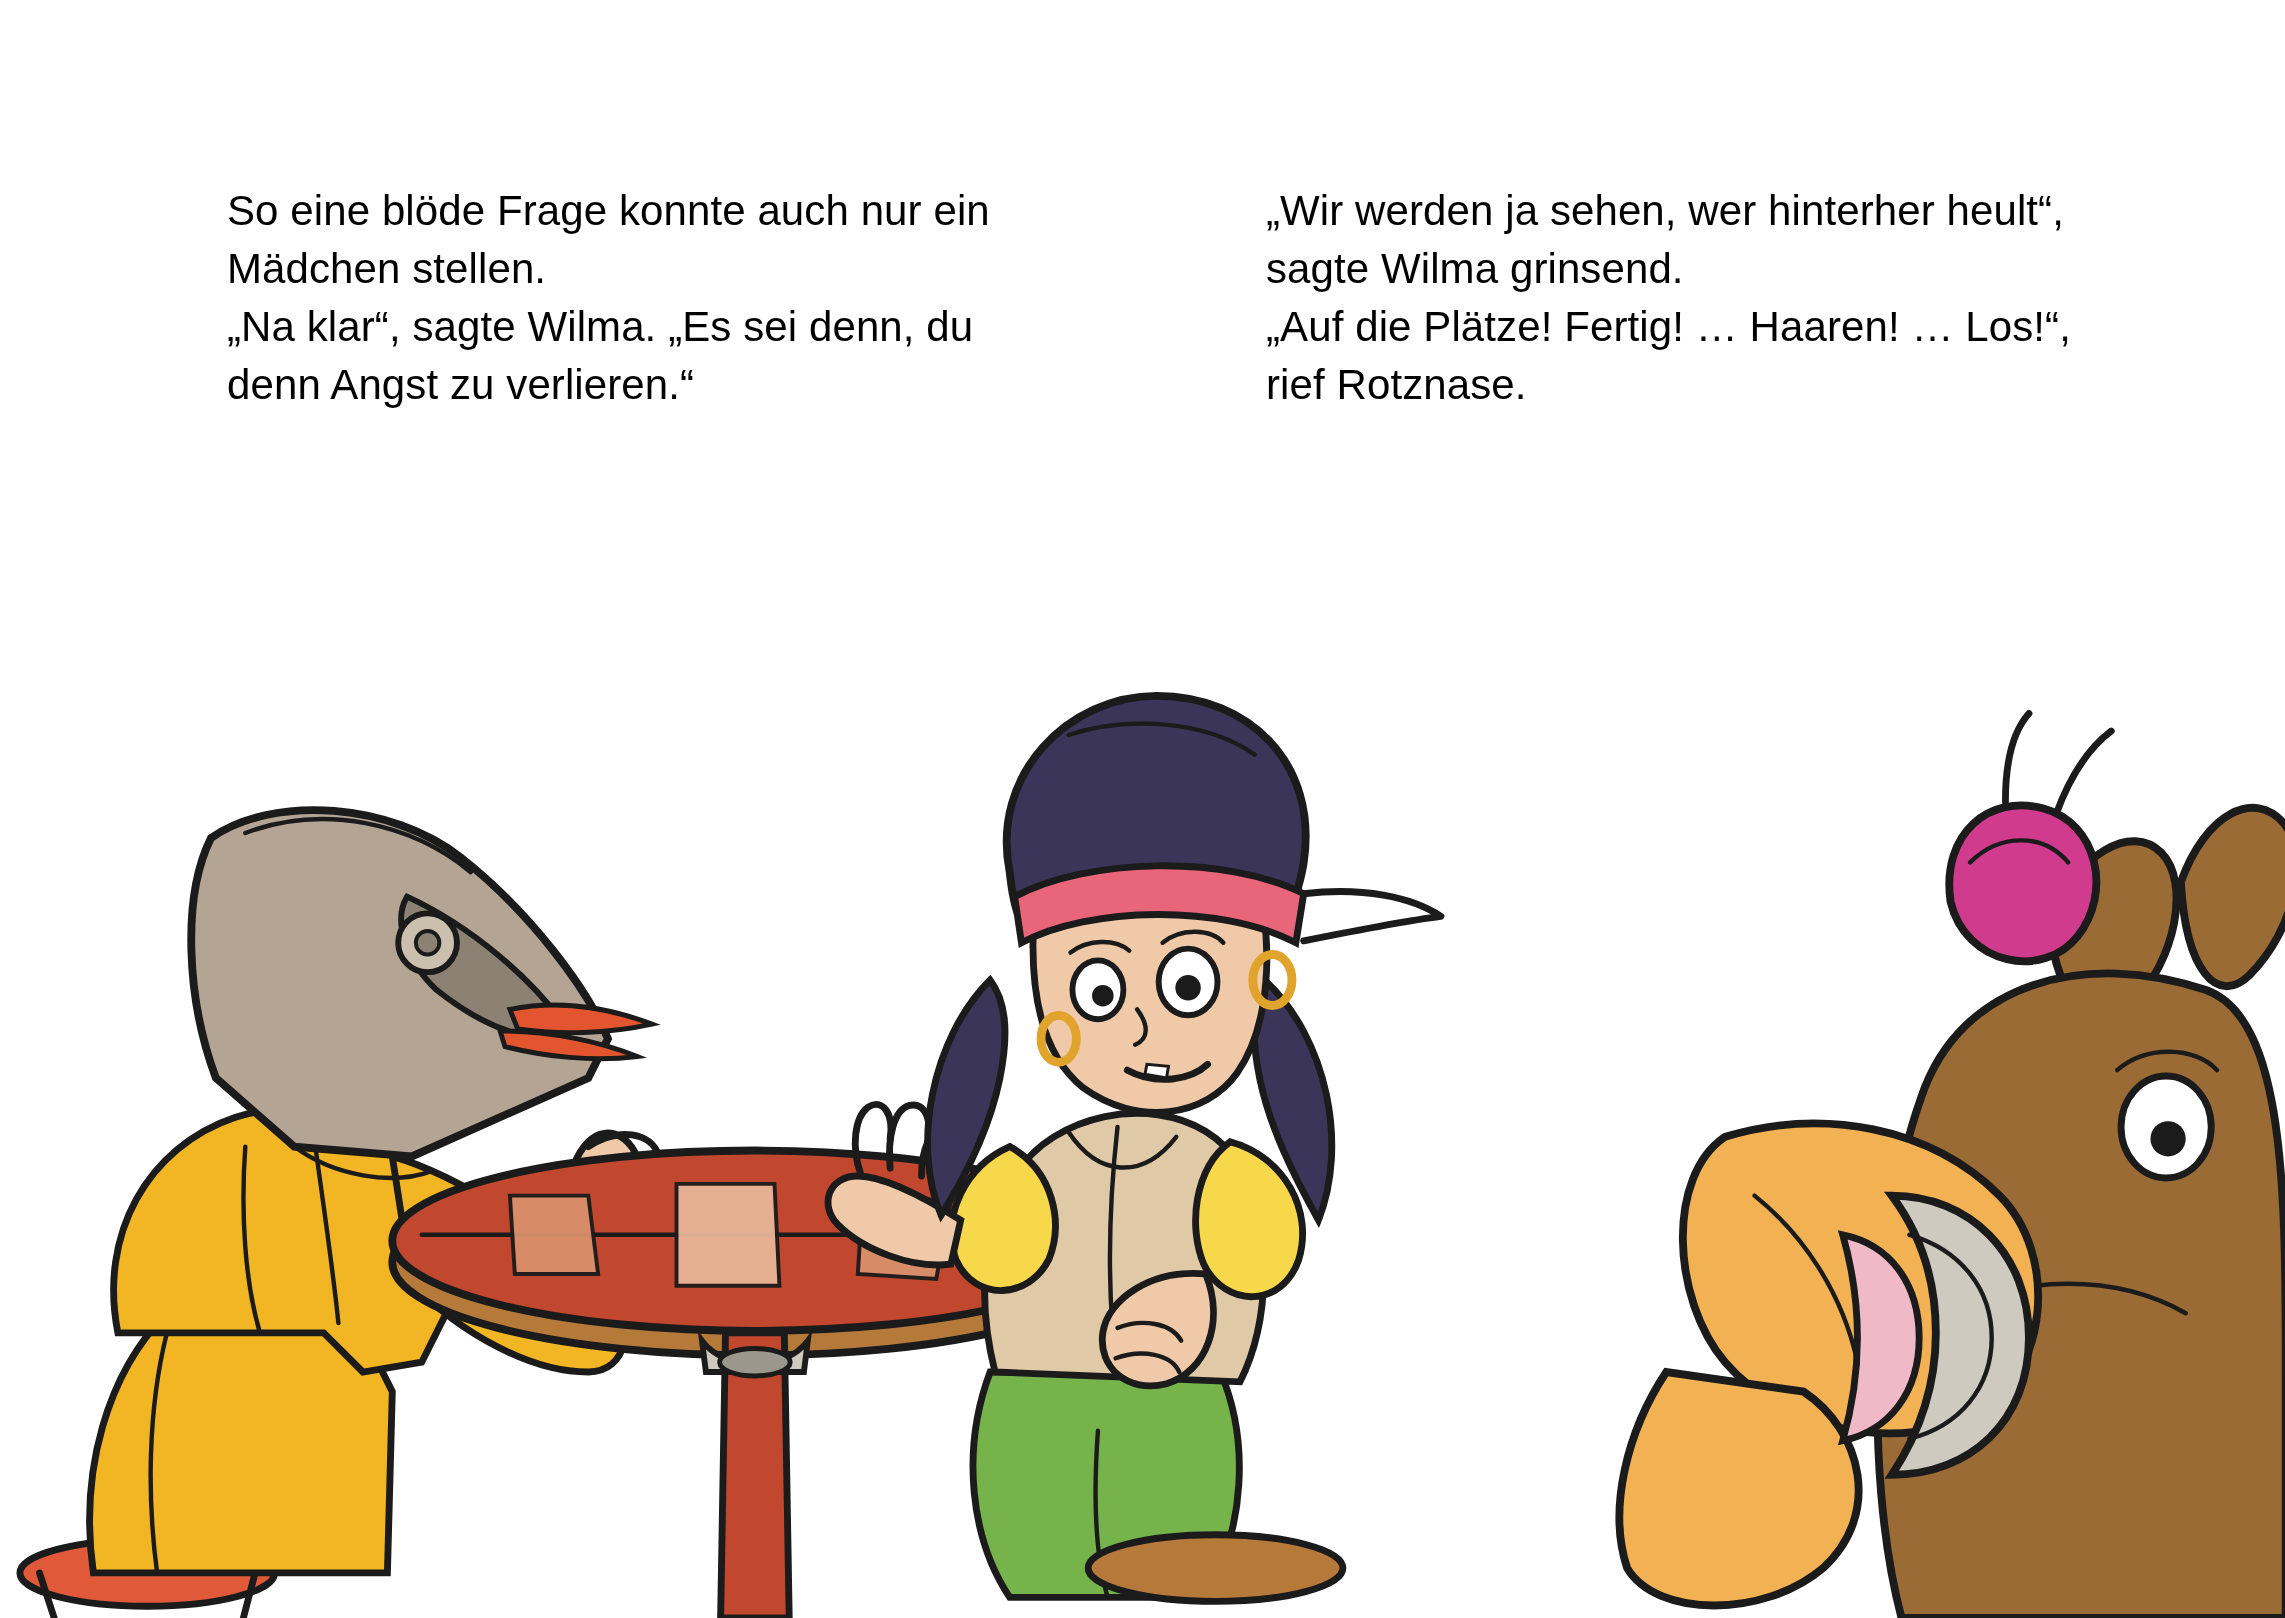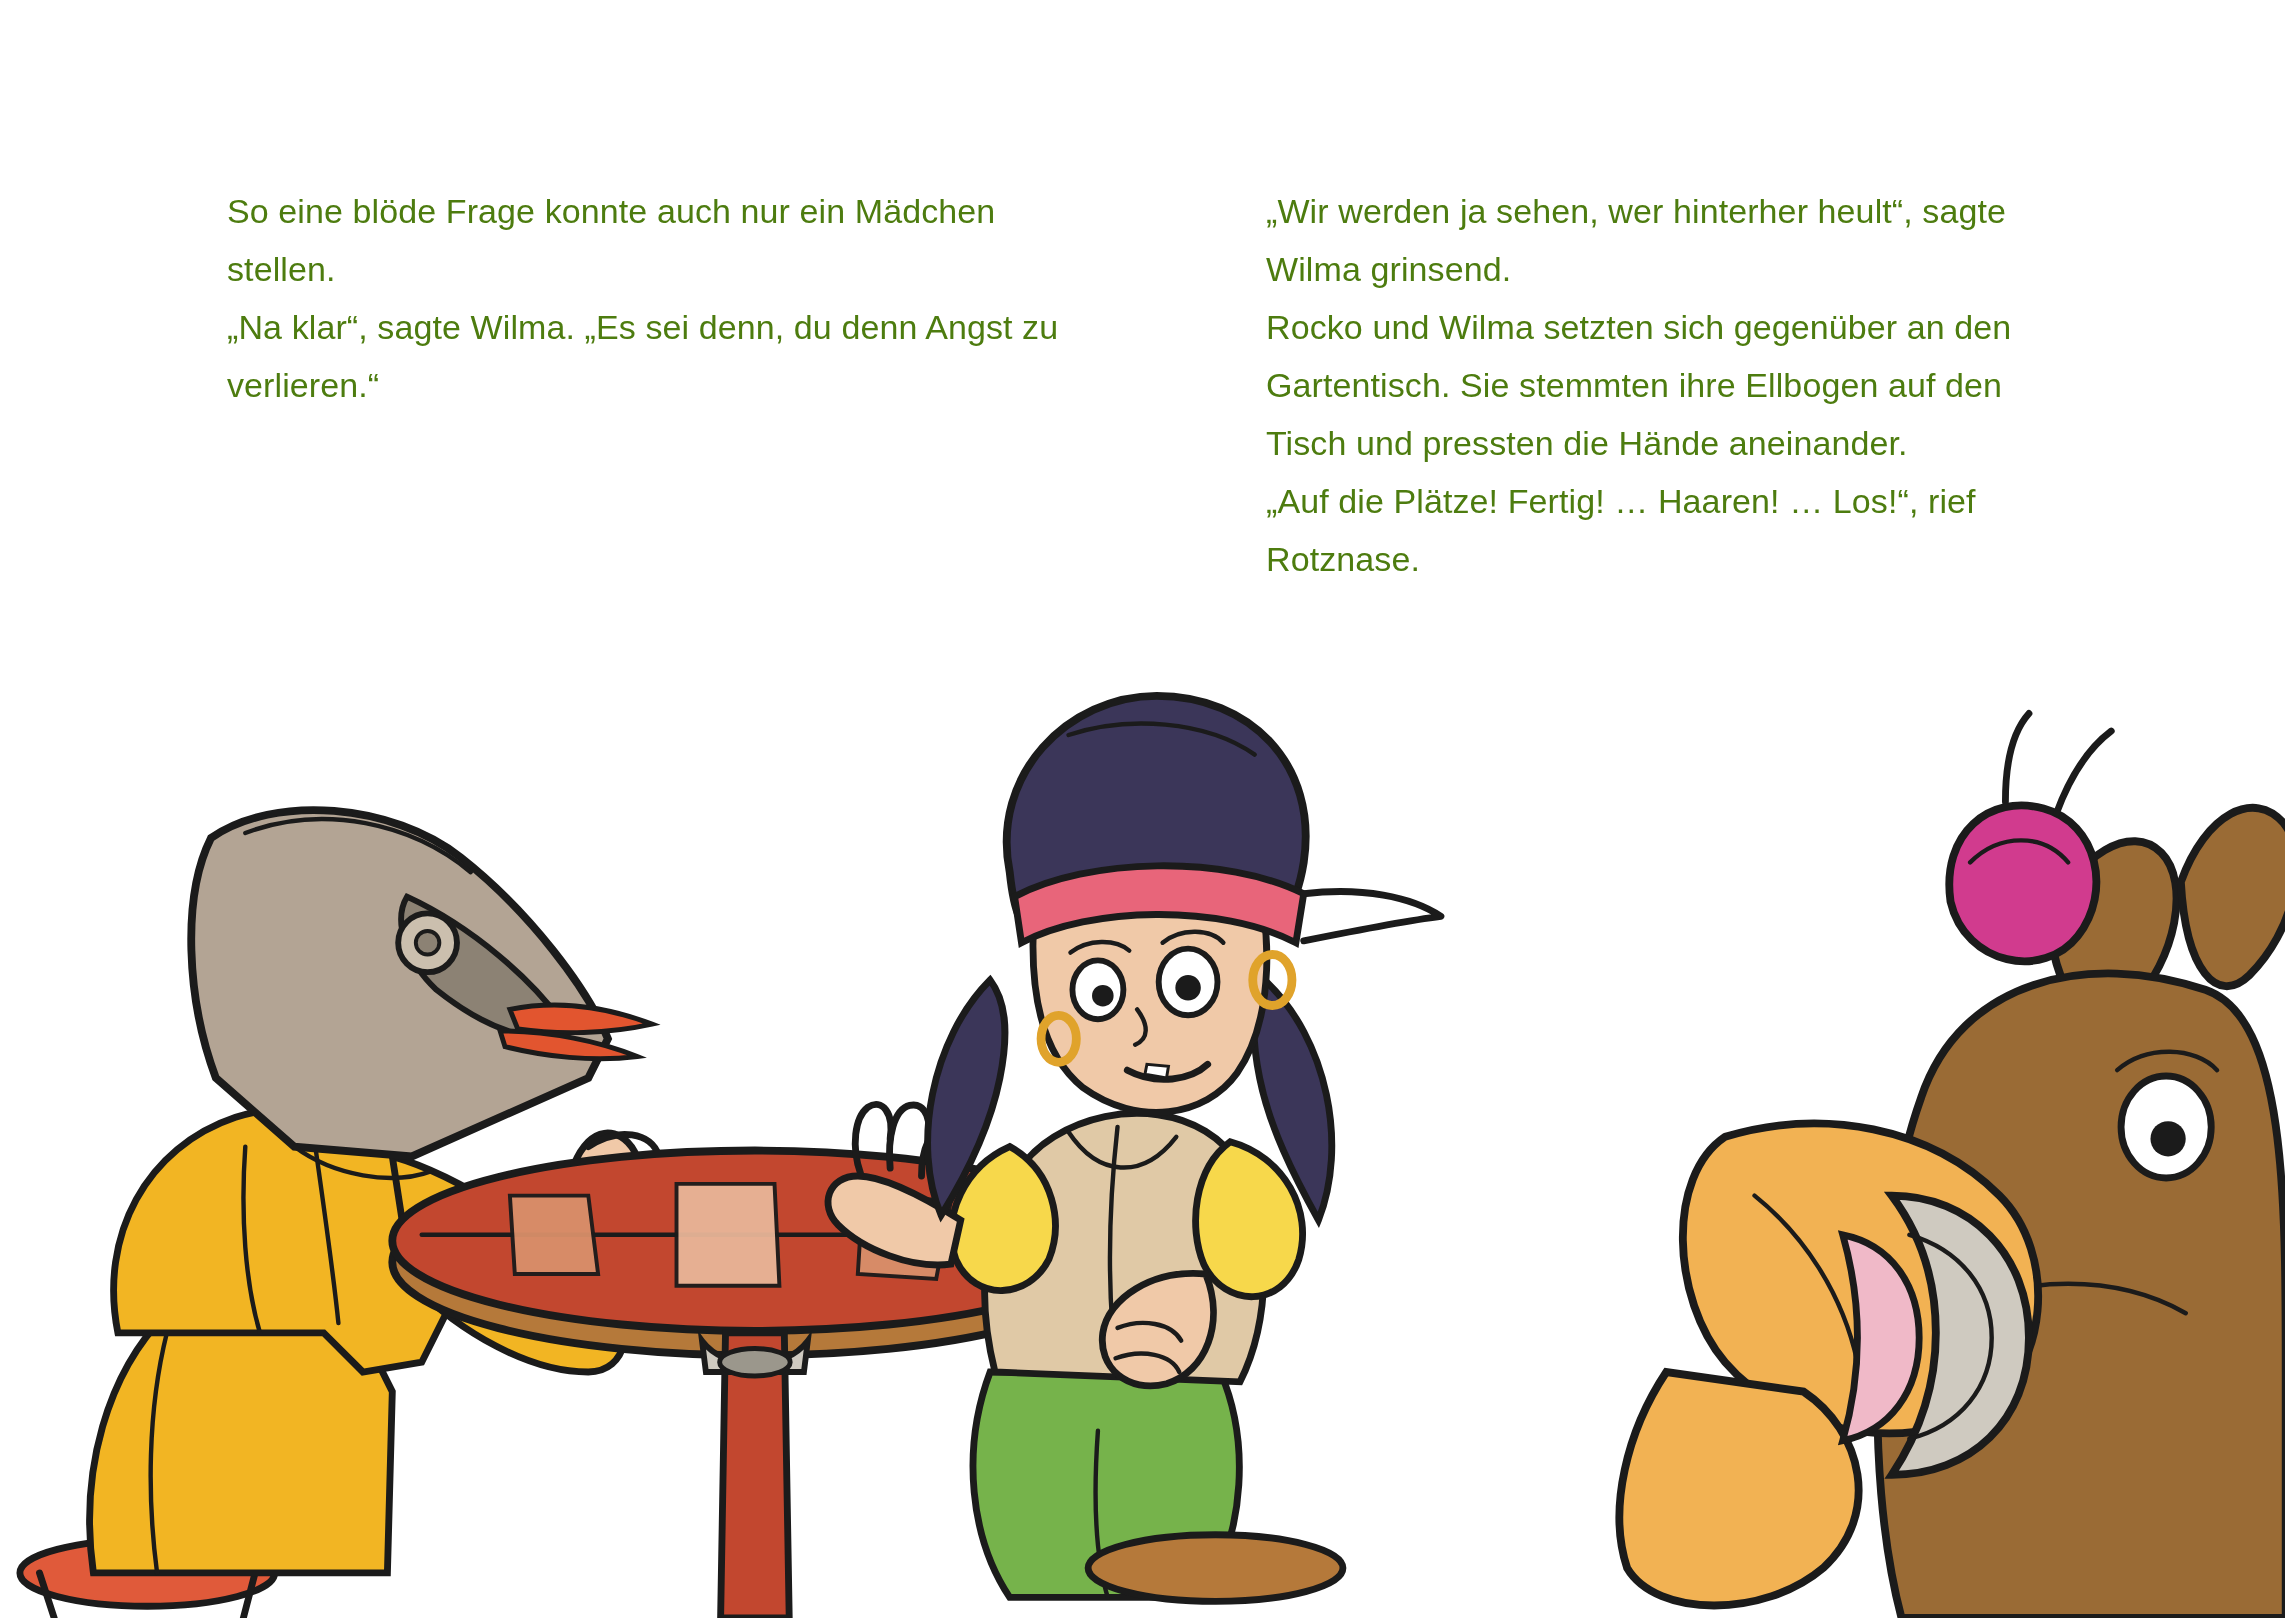--- a/index.html
+++ b/index.html
@@ -25,23 +25,23 @@
   .text-layer {
     position: absolute;
     top: 182px;
     left: 0;
     width: 2286px;
     height: 627px;
     z-index: 5;
   }
   .column {
     position: absolute;
-    font-size: 34px;
+    font-size: 42px;
     line-height: 58px;
-    color: #4d7c0f;
+    color: #000000;
     letter-spacing: 0.1px;
   }
   .column.left {
     left: 227px;
     width: 843px;
   }
   .column.right {
     left: 1266px;
     width: 814px;
   }
@@ -71,21 +71,20 @@
 
   <div class="text-layer">
 
     <div class="column left">
       <p>So eine blöde Frage konnte auch nur ein Mädchen stellen.</p>
       <p>„Na klar“, sagte Wilma. „Es sei denn, du denn Angst zu verlieren.“</p>
     </div>
 
     <div class="column right">
       <p>„Wir werden ja sehen, wer hinterher heult“, sagte Wilma grinsend.</p>
-      <p>Rocko und Wilma setzten sich gegenüber an den Gartentisch. Sie stemmten ihre Ellbogen auf den Tisch und pressten die Hände aneinander.</p>
       <p>„Auf die Plätze! Fertig! … Haaren! … Los!“, rief Rotznase.</p>
     </div>
 
   </div>
 
   <div class="illustration">
     <svg viewBox="0 0 2332 951" xmlns="http://www.w3.org/2000/svg" aria-hidden="true">
       <defs>
         <style>
           .ol { fill:none; stroke:#1b1b1b; stroke-width:7; stroke-linecap:round; stroke-linejoin:round; }

